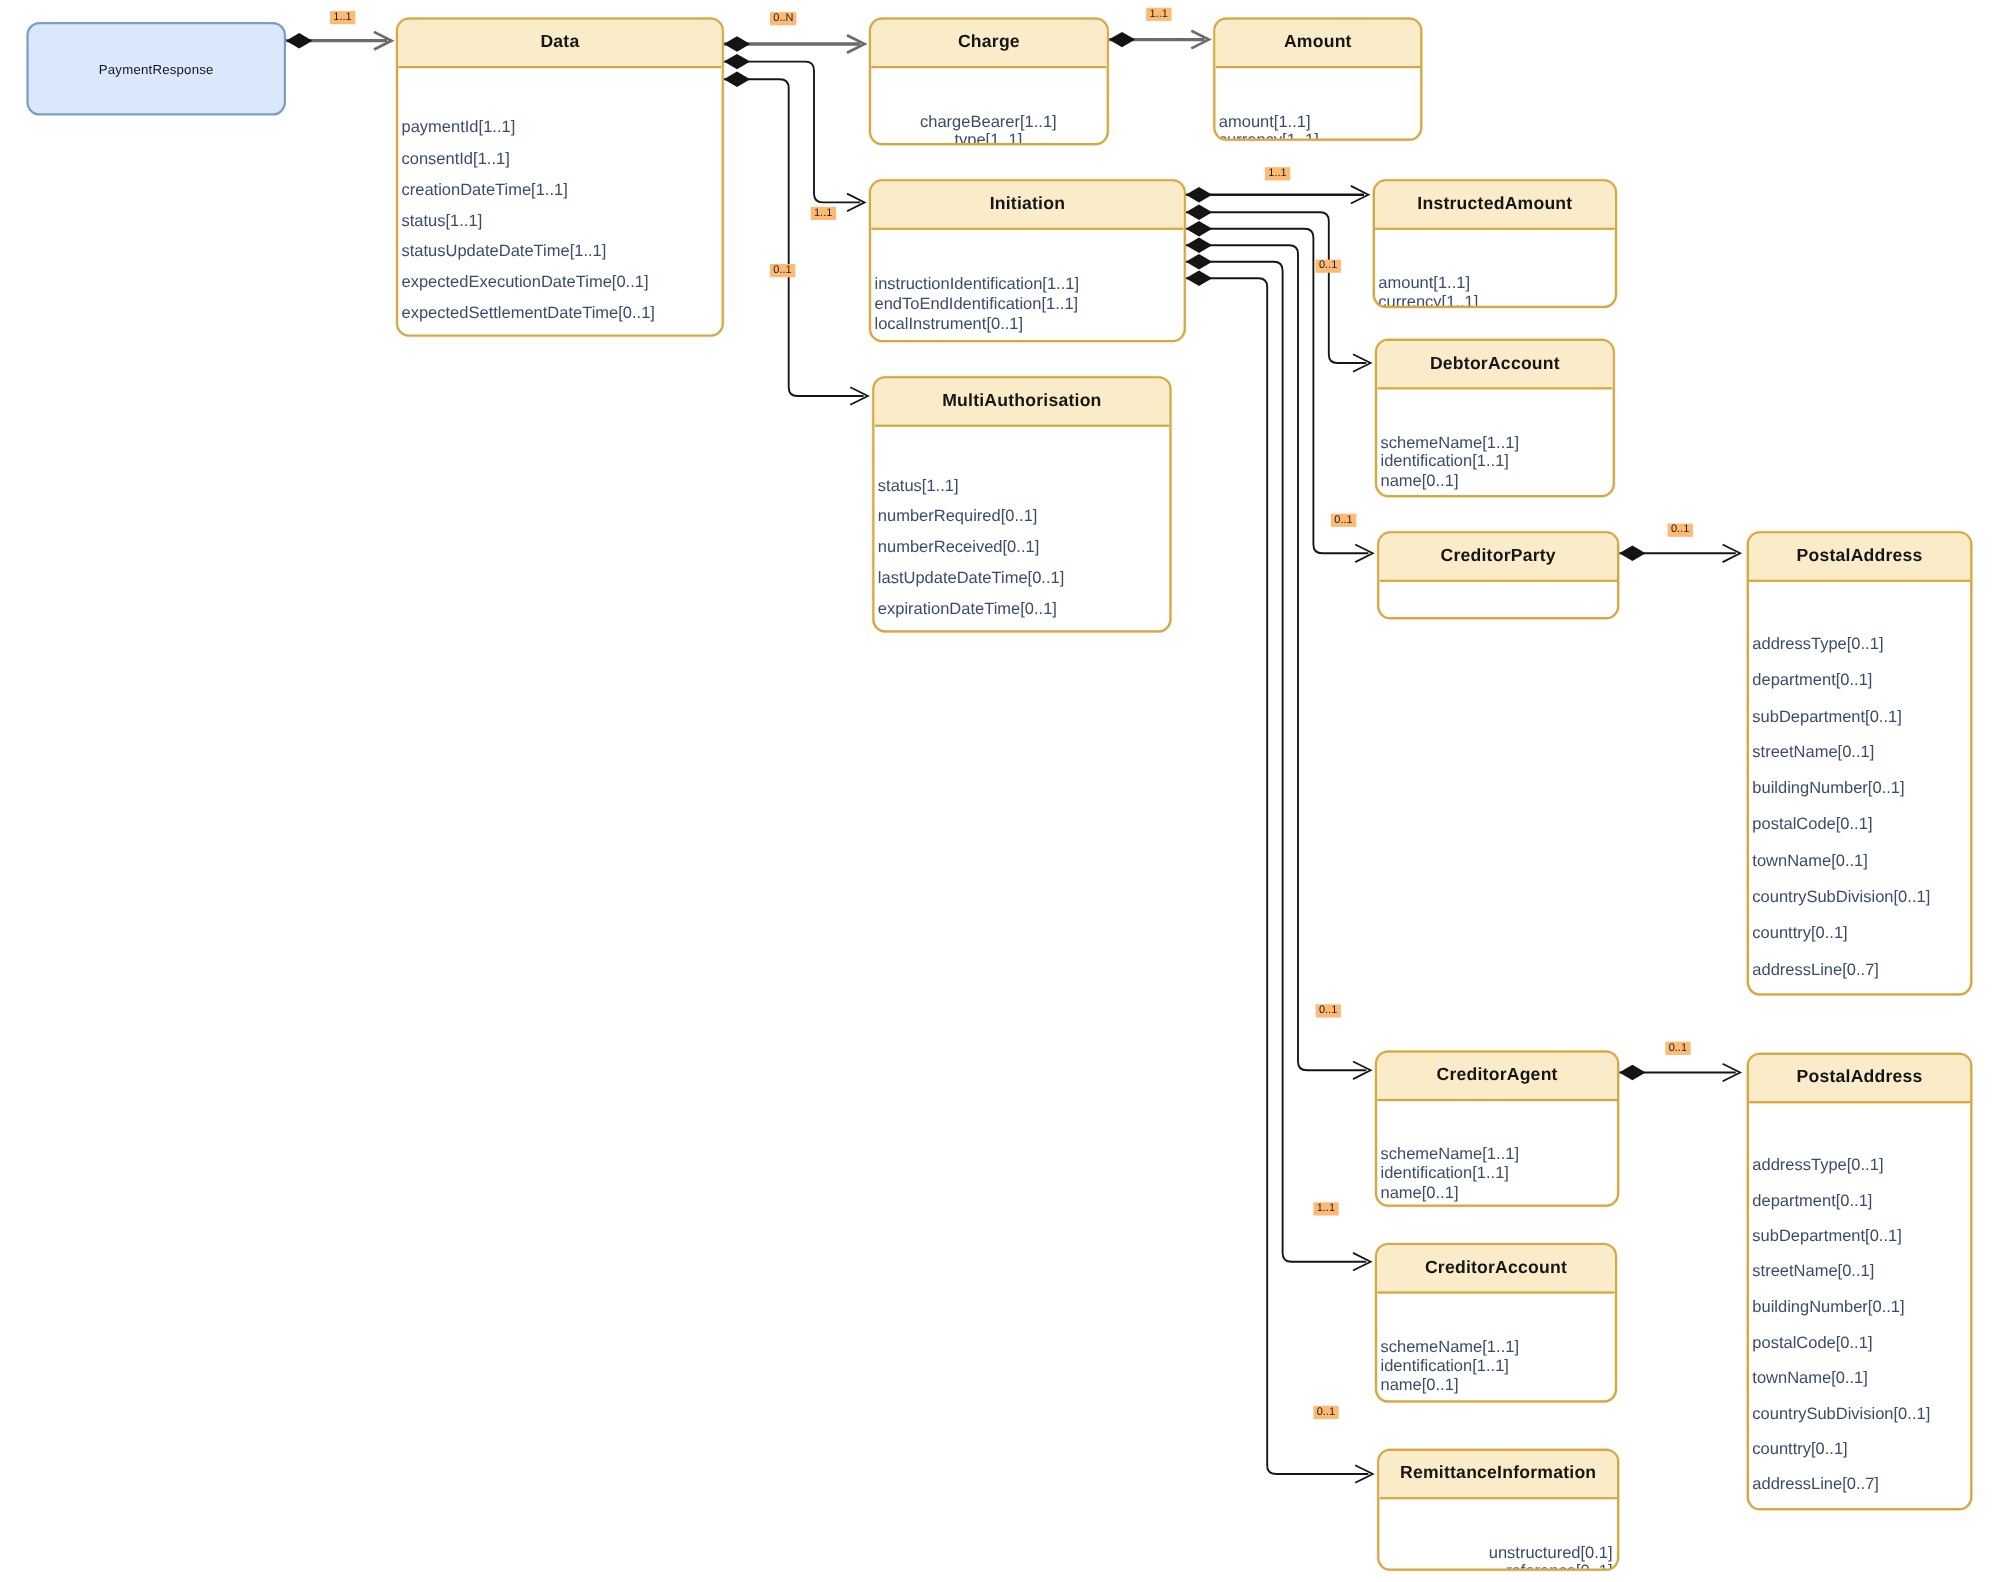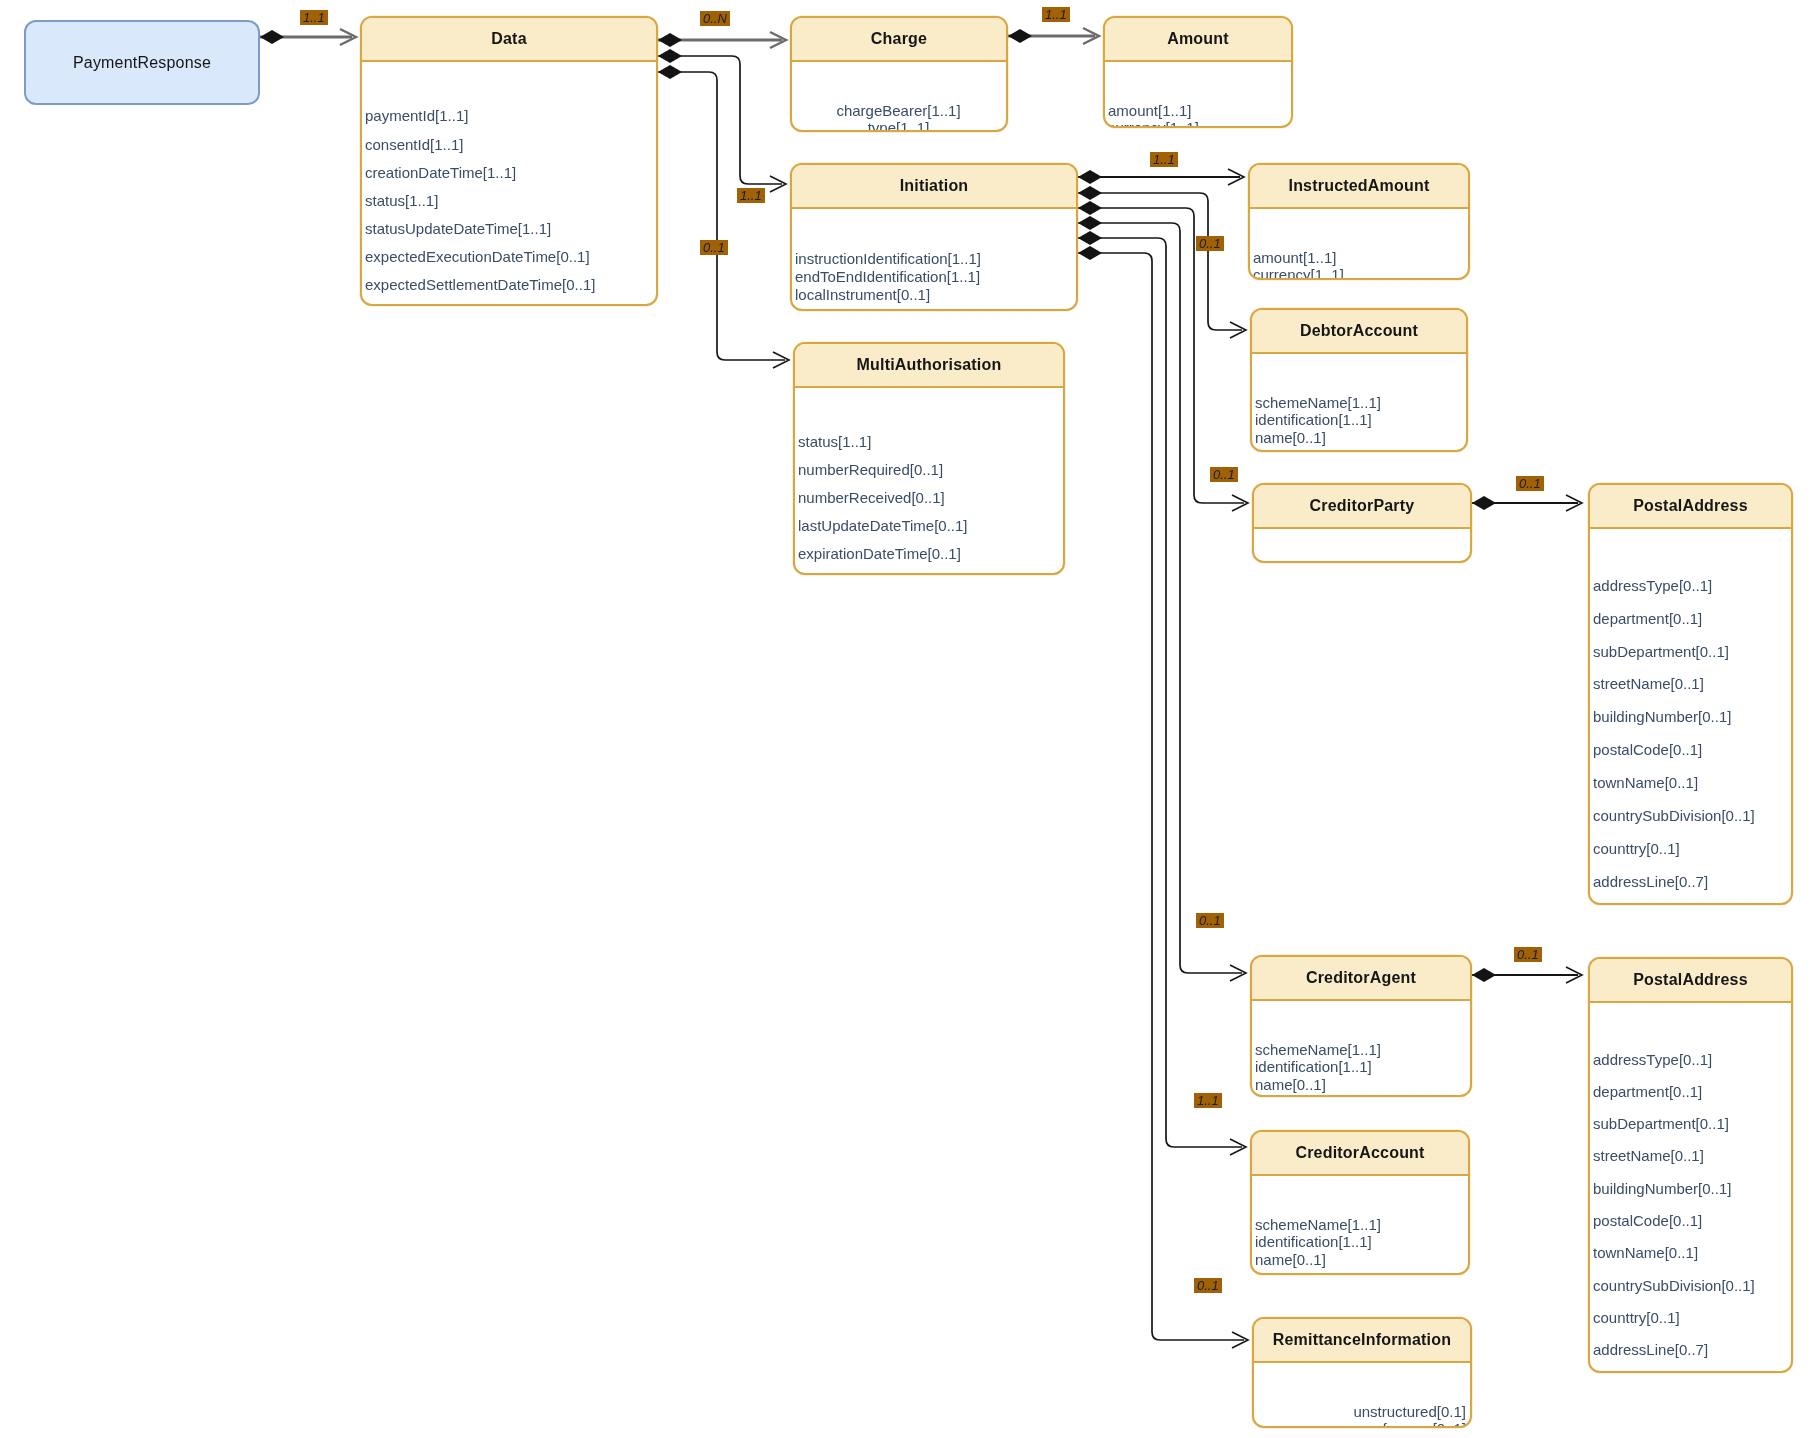--- a/index.html
+++ b/index.html
@@ -13,23 +13,23 @@
           box-shadow:0 0 0 0.5px rgba(217,167,65,.35);gap:37px;}
   .entity-title{flex:0 0 42px;display:flex;align-items:center;justify-content:center;
           background:var(--band,#faecc9);border-bottom:2px solid var(--gold,#d9a741);
           font-size:16px;font-weight:bold;color:#161616;letter-spacing:.2px;}
   .entity-fields{flex:1 1 auto;display:flex;flex-direction:column;
           justify-content:space-around;padding:3px 4px 5px 3px;}
   .field{font-size:15px;color:var(--field,#3a4c69);white-space:nowrap;line-height:1.15;}
   .entity.root{background:var(--blue-fill,#dae8fc);border-color:var(--blue-border,#7c9cc6);
           align-items:center;justify-content:center;box-shadow:none;}
   .entity.root .entity-title{background:transparent;border-bottom:none;
-          font-weight:normal;font-size:16px;flex:0 0 auto;}
-  .card{position:absolute;z-index:3;font-size:13px;color:#1c1c1c;line-height:1;
-          background:#a16207;padding:1px 3px;white-space:nowrap;font-style:italic;}
+          font-weight:normal;font-size:12px;flex:0 0 auto;}
+  .card{position:absolute;z-index:3;font-size:10px;color:#1c1c1c;line-height:1;
+          background:#fdba74;padding:1px 3px;white-space:nowrap;}
 </style>
 </head>
 <body>
 
 <div id="canvas">
 
   <svg id="wires" width="1813" height="1438">
       <path d="M260,37 H352" fill="none" stroke="#6b6b6b" stroke-width="3"></path>
       <polygon points="260,37 272,30 284,37 272,44" fill="#141414"></polygon>
       <path d="M340,29 L356,37 L340,45" fill="none" stroke="#6b6b6b" stroke-width="2.4"></path>

